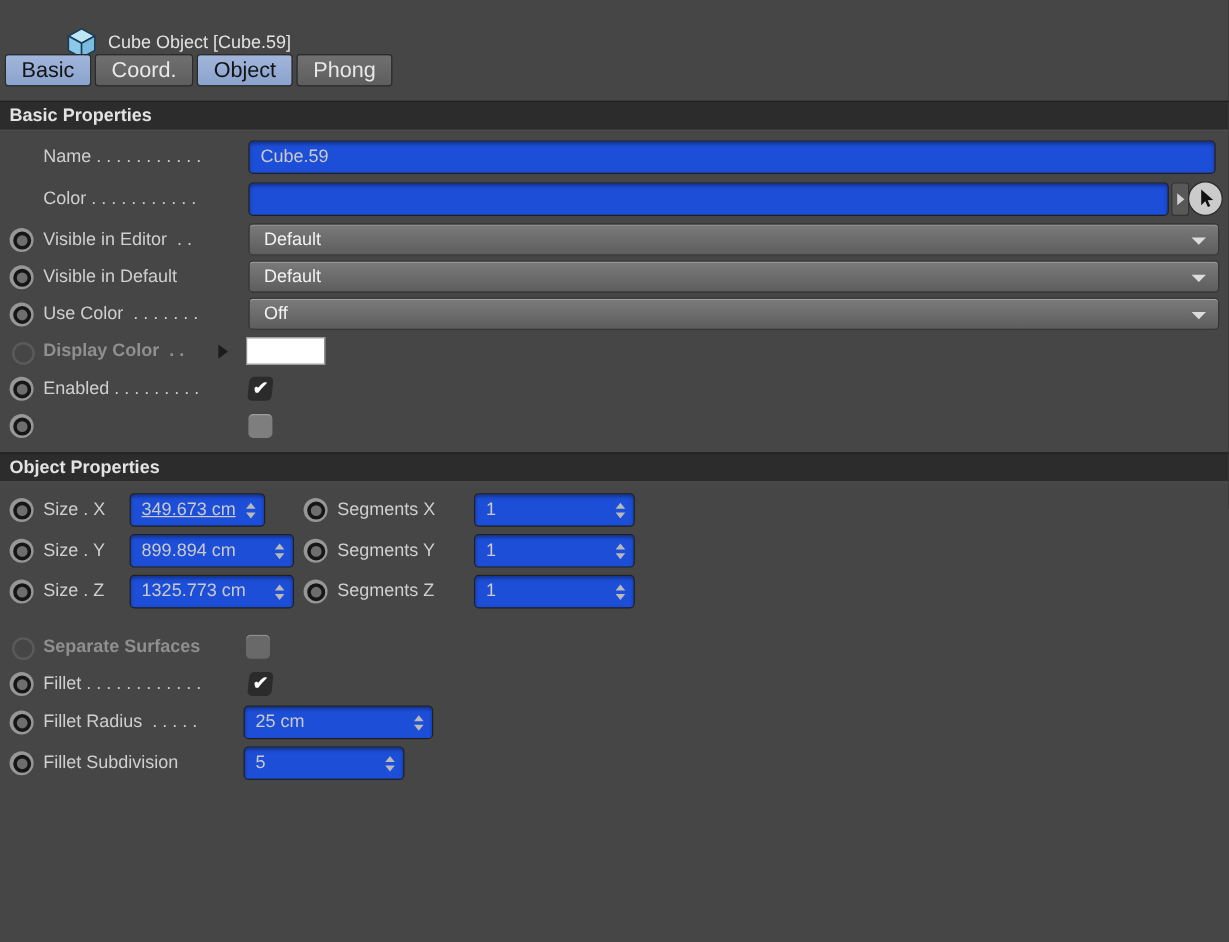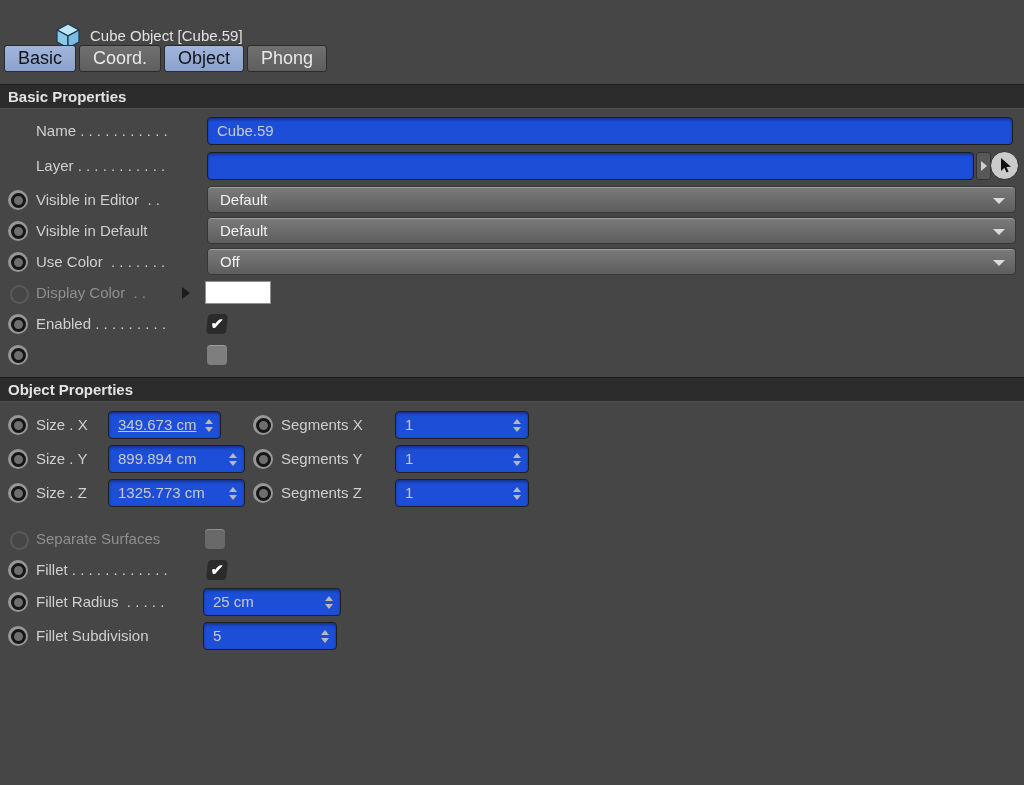--- a/index.html
+++ b/index.html
@@ -17,21 +17,21 @@
   .tab.sel{background:linear-gradient(#a2b6db,#8aa2cd);color:#141414;}
   .tab.uns{background:linear-gradient(#707070,#5e5e5e);color:#e8e8e8;}
   
   .sect{position:absolute;left:0;width:100%;height:24px;background:#2c2c2c;
         border-top:1px solid #1e1e1e;box-shadow:0 1px 0 rgba(255,255,255,.05);
         font-weight:bold;font-size:15px;color:#e3e3e3;line-height:23px;
         padding-left:8px;box-sizing:border-box;}
   
   .row{position:absolute;left:0;width:100%;height:28px;}
   .lbl{position:absolute;font-size:15px;color:#cfcfcf;line-height:28px;white-space:pre;}
-  .lbl.dim{color:#8f8f8f;}
+  .lbl.dim{color:#8f8f8f;font-weight:bold;}
   
   .keydot{position:absolute;top:4px;width:20px;height:20px;border-radius:50%;
           background:#979797;display:flex;align-items:center;justify-content:center;}
   .keydot i{display:block;width:15px;height:15px;border-radius:50%;background:#6e6e6e;
             border:3px solid #161616;box-sizing:border-box;}
   .keydot.dim{background:transparent;border:2px solid #5a5a5a;width:15px;height:15px;top:6px;}
   
   .input{position:absolute;height:28px;background:#1d4ed8;border:1px solid #1f1f1f;
          border-radius:4px;box-sizing:border-box;font-size:15px;color:#cacaca;
          line-height:26px;padding-left:9px;box-shadow:inset 0 2px 3px rgba(0,0,0,.35);}
@@ -93,21 +93,21 @@
   </div>
 
   <div class="sect" style="top:84px;">Basic Properties</div>
 
   <div class="row" style="top:117px;">
     <div class="lbl" style="left:36px;">Name . . . . . . . . . . .</div>
     <div class="input" style="left:207px;width:806px;">Cube.59</div>
   </div>
 
   <div class="row" style="top:152px;">
-    <div class="lbl" style="left:36px;">Layer . . . . . . . . . . .</div>
+    <div class="lbl" style="left:36px;">Color . . . . . . . . . . .</div>
     <div class="input" style="left:207px;width:767px;"></div>
     <div class="minibtn" style="left:976px;">
       <i></i>
     </div>
     <div class="pickbtn" style="left:990px;">
       <svg width="18" height="18" viewBox="0 0 18 18">
         <polygon points="5,1 5,14 8.4,10.8 10.6,15.6 12.6,14.6 10.4,9.9 15,9.7" fill="#111"></polygon>
       </svg>
     </div>
   </div>
@@ -256,21 +256,21 @@
       </div>
     <div class="lbl" style="left:36px;">Fillet . . . . . . . . . . . .</div>
     <div class="chk on" style="left:207px;">✔</div>
   </div>
 
   <div class="row" style="top:588px;">
     <div class="keydot" style="left:8px;">
         <i></i>
       </div>
     <div class="lbl" style="left:36px;">Fillet Radius  . . . . .</div>
-    <div class="input" style="left:203px;width:138px;">
+    <div class="input" style="left:203px;width:158px;">
       <span>25 cm</span>
       <span class="spin">
           <i class="u"></i>
           <i class="d"></i>
         </span>
     </div>
   </div>
 
   <div class="row" style="top:622px;">
     <div class="keydot" style="left:8px;">

